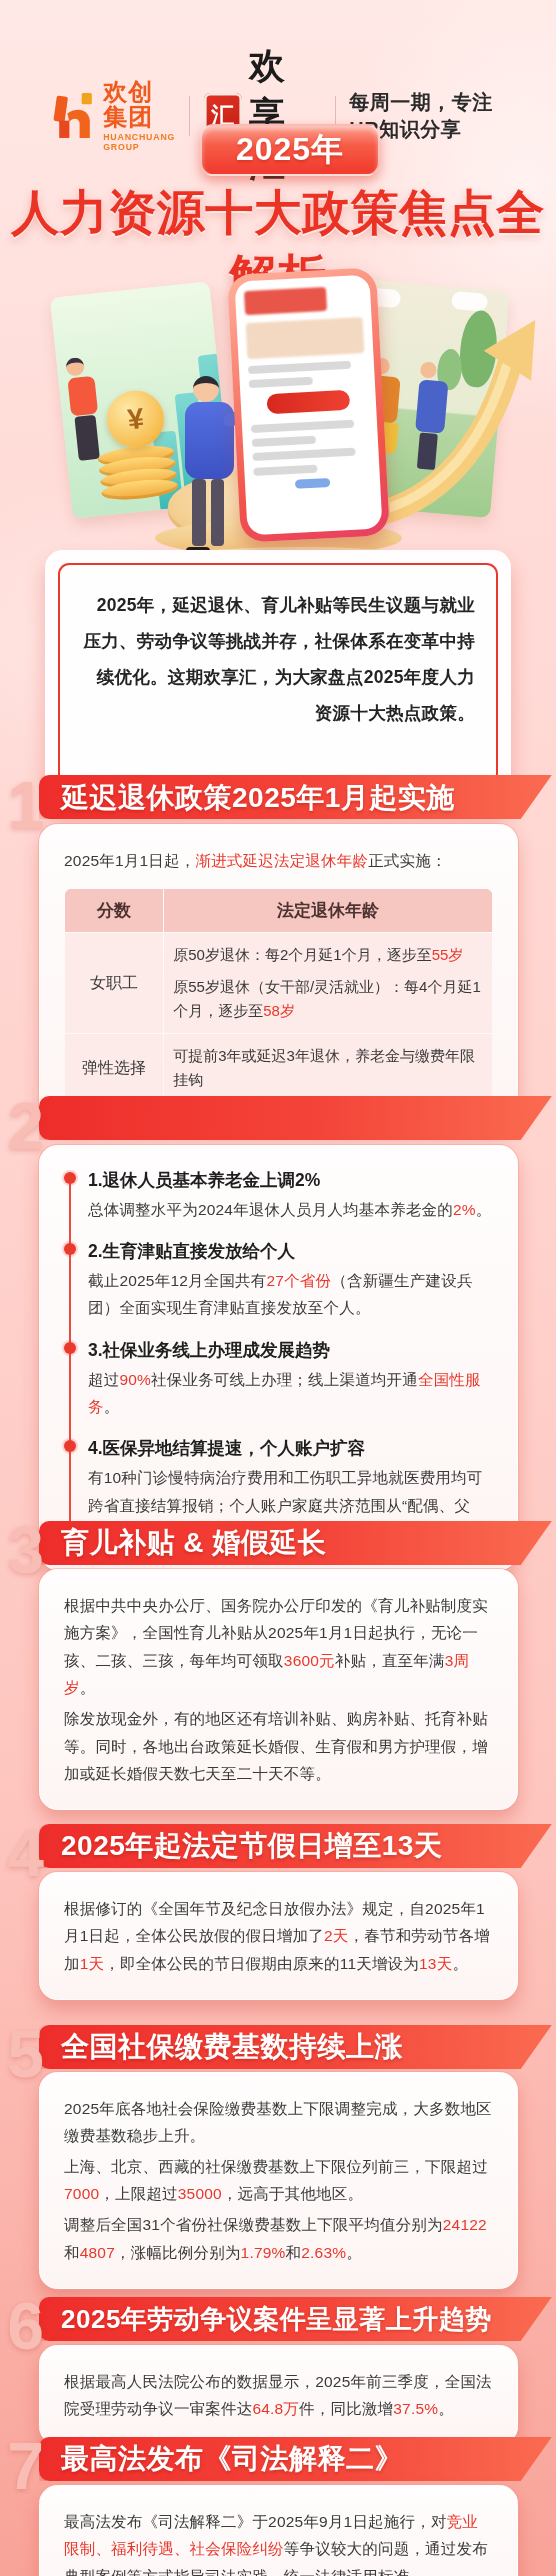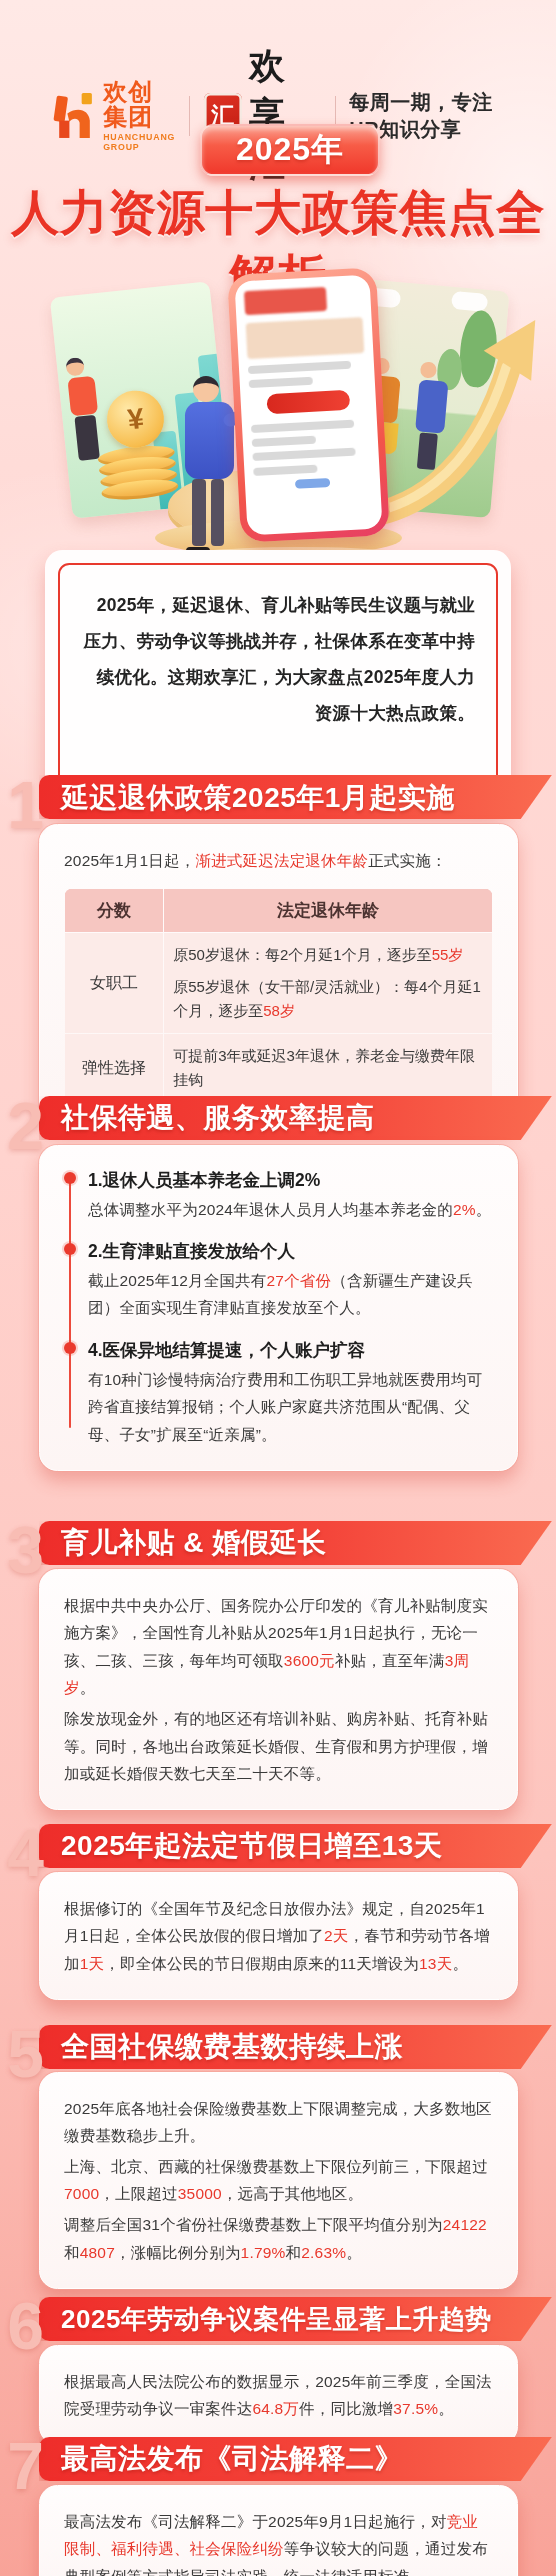--- a/index.html
+++ b/index.html
@@ -271,30 +271,33 @@
         <td>
               <div><span>可提前3年或延迟3年退休，养老金与缴费年限挂钩</span></div>
             </td>
       </tr>
     </tbody>
       </table>
   </div>
 
   <div class="sec-banner" style="top:1096px"></div>
   <div class="sec-num" style="top:1093px">2</div>
-  <div class="sec-title" style="top:1118px">社保待遇、服务效率提高</div>
   <div class="sec card" style="top:1145px">
     <div class="items">
       <div class="item">
         <div class="item-title">1.退休人员基本养老金上调2%</div>
         <p class="pbody"><span>总体调整水平为2024年退休人员月人均基本养老金的</span><span class="hl">2%</span><span>。</span></p>
       </div>
       <div class="item">
         <div class="item-title">2.生育津贴直接发放给个人</div>
         <p class="pbody"><span>截止2025年12月全国共有</span><span class="hl">27个省份</span><span>（含新疆生产建设兵团）全面实现生育津贴直接发放至个人。</span></p>
+      </div>
+      <div class="item">
+        <div class="item-title">3.社保业务线上办理成发展趋势</div>
+        <p class="pbody"><span>超过</span><span class="hl">90%</span><span>社保业务可线上办理；线上渠道均开通</span><span class="hl">全国性服务</span><span>。</span></p>
       </div>
       <div class="item">
         <div class="item-title">4.医保异地结算提速，个人账户扩容</div>
         <p class="pbody"><span>有10种门诊慢特病治疗费用和工伤职工异地就医费用均可跨省直接结算报销；个人账户家庭共济范围从“配偶、父母、子女”扩展至“近亲属”。</span></p>
       </div>
     </div>
   </div>
 
   <div class="sec-banner" style="top:1521px"></div>
   <div class="sec-num" style="top:1517px">3</div>

